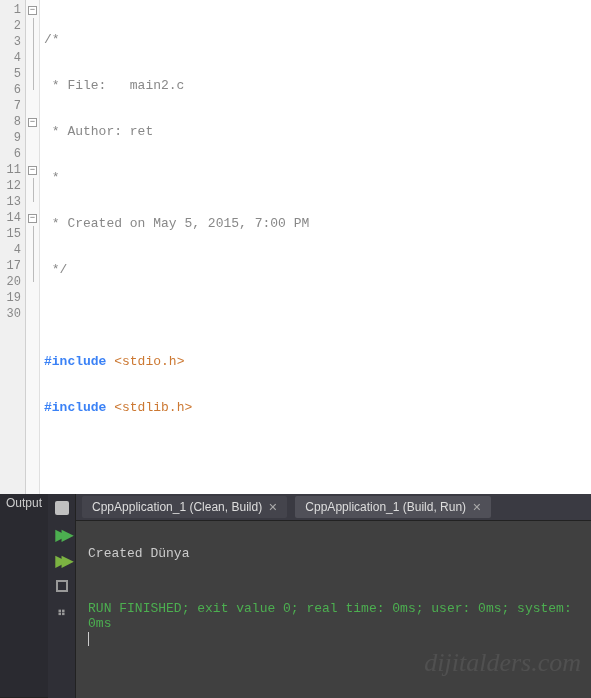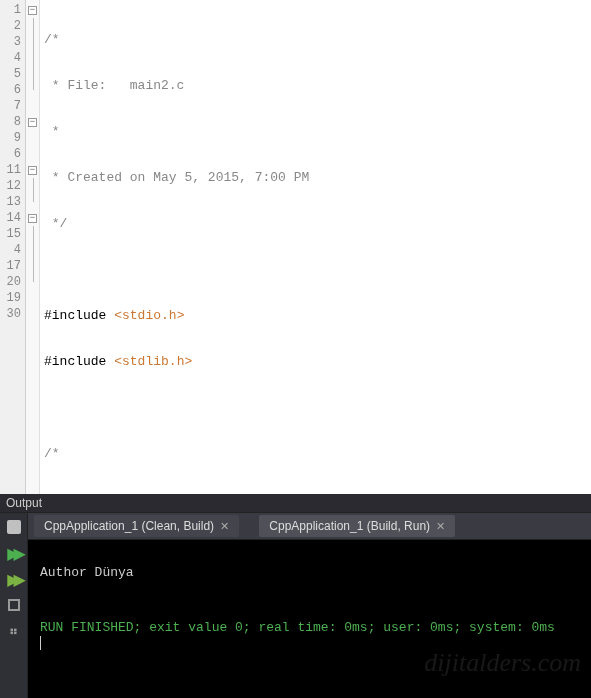--- a/index.html
+++ b/index.html
@@ -70,33 +70,33 @@
     flex: 1;
     padding-top: 2px;
     padding-left: 4px;
     white-space: pre;
   }
   .code-line {
     height: 16px;
     line-height: 16px;
   }
   .comment { color: #888; }
-  .preproc { color: #000000; font-weight: normal; }
+  .preproc { color: #3b82f6; font-weight: bold; }
   .preproc-orange { color: #cc7832; }
   .type { color: #0033cc; font-weight: bold; }
   .param { color: #333; font-weight: bold; }
 
   .output-panel {
     flex: 1;
-    background: #000000;
+    background: #404040;
     color: #ccc;
     font-family: Tahoma, sans-serif;
     font-size: 12px;
     display: flex;
-    flex-direction: column;
+    flex-direction: row;
   }
   .output-title {
     padding: 2px 6px;
     background: #2a2a30;
     border-bottom: 1px solid #222;
   }
   .output-body {
     flex: 1;
     display: flex;
   }
@@ -128,21 +128,21 @@
     flex: 1;
     display: flex;
     flex-direction: column;
   }
   .tabs-row {
     display: flex;
     align-items: center;
     background: #3a3a42;
     border-bottom: 1px solid #222;
     padding: 2px 6px;
-    gap: 20px;
+    gap: 8px;
   }
   .tab {
     display: flex;
     align-items: center;
     gap: 6px;
     padding: 4px 10px;
     background: #44444c;
     border-radius: 2px;
     color: #ddd;
     font-size: 12px;
@@ -236,20 +236,21 @@
       </div>
     <div>
         <span class="fold-line" style="bottom:8px;"></span>
       </div>
     <div></div>
     <div></div>
   </div>
   <div class="code">
     <div class="code-line"><span class="comment">/*</span></div>
     <div class="code-line"><span class="comment"> * File:   main2.c</span></div>
+    <div class="code-line"><span class="comment"> * Author: ret</span></div>
     <div class="code-line"><span class="comment"> *</span></div>
     <div class="code-line"><span class="comment"> * Created on May 5, 2015, 7:00 PM</span></div>
     <div class="code-line"><span class="comment"> */</span></div>
     <div class="code-line"></div>
     <div class="code-line"><span class="preproc">#include </span><span class="preproc-orange">&lt;stdio.h&gt;</span></div>
     <div class="code-line"><span class="preproc">#include </span><span class="preproc-orange">&lt;stdlib.h&gt;</span></div>
     <div class="code-line"></div>
     <div class="code-line"><span class="comment">/*</span></div>
     <div class="code-line"><span class="comment"> * </span></div>
     <div class="code-line"><span class="comment"> */</span></div>
@@ -283,20 +284,20 @@
           <span>CppApplication_1 (Clean, Build)</span>
           <span class="tab-close">✕</span>
         </div>
         <div class="tab active">
           <span>CppApplication_1 (Build, Run)</span>
           <span class="tab-close">✕</span>
         </div>
       </div>
       <div class="console">
         <div>&nbsp;</div>
-        <div>Author Dünya</div>
+        <div>Created Dünya</div>
         <div class="run-line">RUN FINISHED; exit value 0; real time: 0ms; user: 0ms; system: 0ms</div>
         <div><span class="cursor"></span></div>
         <div class="watermark">dijitalders.com</div>
       </div>
     </div>
   </div>
 </div>
 
 </body></html>

